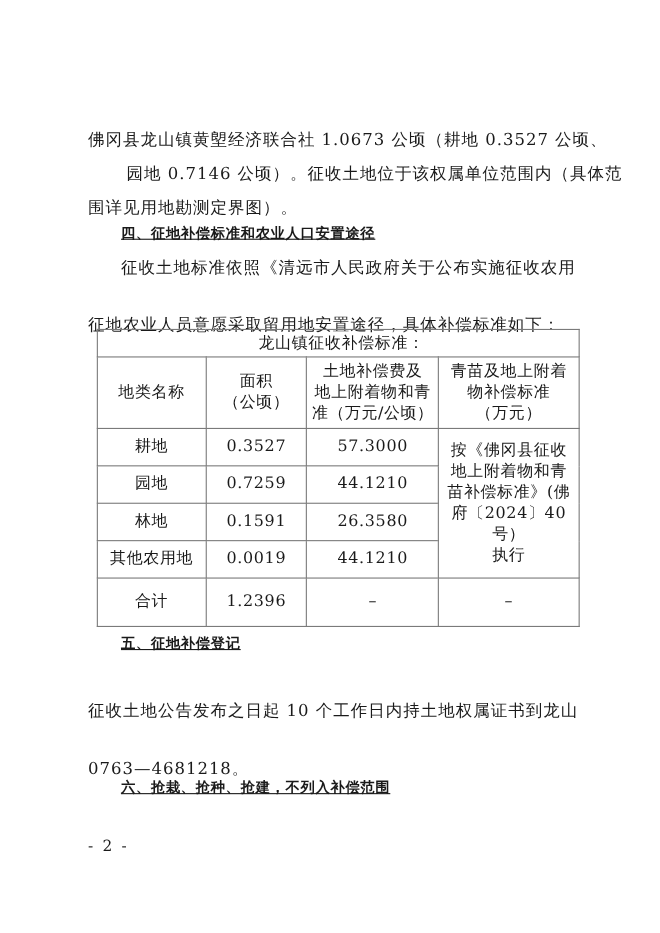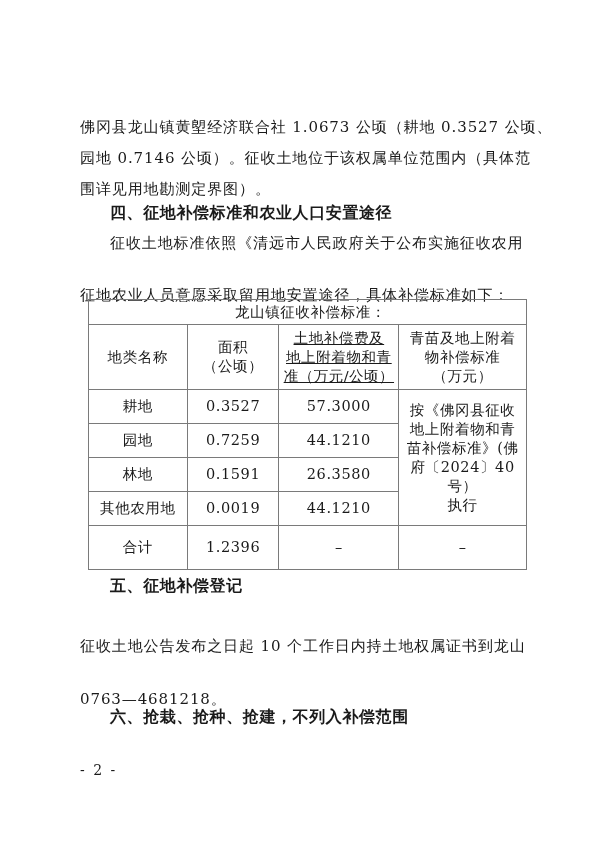--- a/index.html
+++ b/index.html
@@ -2,43 +2,43 @@
 <html><head>
   <meta charset="utf-8">
   <style>
     html, body { margin: 0; padding: 0; background: #ffffff; }
     body { width: 600px; height: 848px; position: relative; overflow: hidden;
            font-family: "DejaVu Serif", "Liberation Serif", serif; color: #1a1a1a; }
     .page { position: absolute; left: 0; top: 0; width: 600px; height: 848px; }
     .line { position: absolute; left: 80px; width: 450px; font-size: 15px; line-height: 20px;
             white-space: nowrap; letter-spacing: 0.9px; }
     .heading { font-family: "DejaVu Sans", "Liberation Sans", sans-serif; font-weight: bold;
-               font-size: 16px; letter-spacing: 0.6px; }
+               font-size: 13px; letter-spacing: 0.6px; text-decoration: underline; }
     .indent { left: 110px; }
 
     table.comp { position: absolute; left: 88px; top: 299px; width: 439px; border-collapse: collapse;
                  font-size: 14.5px; }
     table.comp td { border: 1px solid #7a7a7a; text-align: center; vertical-align: middle; padding: 0;
                     line-height: 19px; letter-spacing: 0.6px; }
     td.caption-cell { text-align: center; padding-left: 6px !important; height: 24px;
                       font-family: "DejaVu Sans", "Liberation Sans", sans-serif; font-size: 14.5px; }
     td.hd { font-family: "DejaVu Sans", "Liberation Sans", sans-serif; font-size: 14.5px; height: 64px; }
-    td.hd3 { text-align: justify; padding: 0 4px; letter-spacing: 2.5px; text-decoration: underline; }
+    td.hd3 { text-align: justify; padding: 0 4px; letter-spacing: 2.5px; }
     tr.r td { height: 33px; }
     tr.tot td { height: 43px; }
     td.note { padding: 0 6px; line-height: 21px; letter-spacing: 1.2px; font-size: 14.5px; }
     .pagenum { position: absolute; left: 80px; top: 762px; font-size: 14px; letter-spacing: 2px; }
   </style>
 </head>
 <body>
 
 <div class="page">
 
   <div class="line" style="top:117px;">佛冈县龙山镇黄塱经济联合社 1.0673 公顷（耕地 0.3527 公顷、</div>
-  <div class="line" style="top:148px;">园地 0.7146 公顷）。征收土地位于该权属单位范围内（具体范</div>
+  <div class="line" style="top:148px;margin-left:35px;">园地 0.7146 公顷）。征收土地位于该权属单位范围内（具体范</div>
   <div class="line" style="top:179px;">围详见用地勘测定界图）。</div>
 
   <div class="line heading indent" style="top:203px;">四、征地补偿标准和农业人口安置途径</div>
   <div class="line indent" style="top:233px;">征收土地标准依照《清远市人民政府关于公布实施征收农用</div>
   <div class="line" style="top:285px;">征地农业人员意愿采取留用地安置途径，具体补偿标准如下：</div>
 
   <table class="comp">
     <colgroup>
       <col style="width:99px">
       <col style="width:92px">

